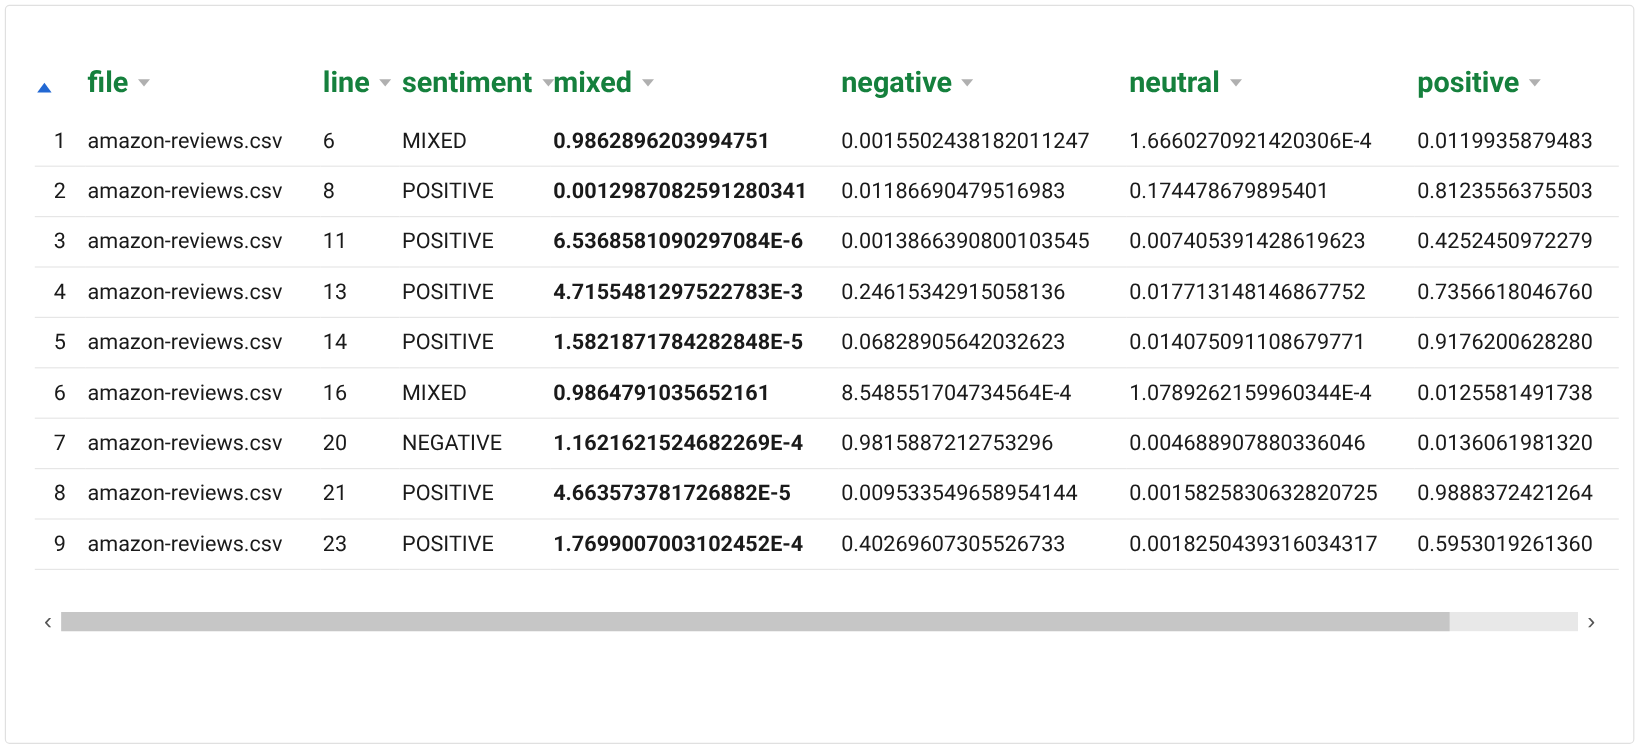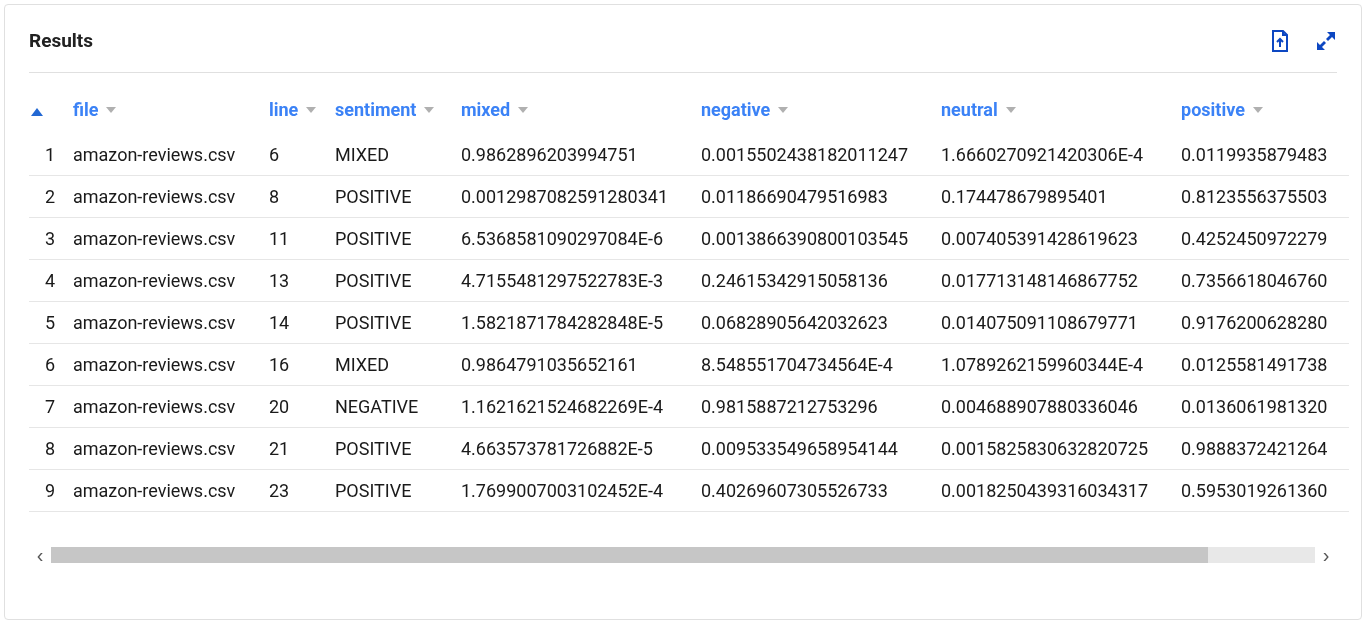--- a/index.html
+++ b/index.html
@@ -49,23 +49,23 @@
       color: #0d47c2;
     }
     table {
       width: 100%;
       border-collapse: collapse;
       table-layout: fixed;
       margin-top: 14px;
     }
     th {
       text-align: left;
-      font-size: 18px;
+      font-size: 24px;
       font-weight: 700;
-      color: #3b82f6;
+      color: #15803d;
       padding: 12px 8px 14px 2px;
       white-space: nowrap;
     }
     th .th-inner {
       display: inline-flex;
       align-items: center;
       gap: 6px;
       cursor: pointer;
     }
     .sort-icon {
@@ -94,21 +94,21 @@
       border-bottom: 1px solid #e6e6e6;
       white-space: nowrap;
       overflow: hidden;
       text-overflow: clip;
       vertical-align: middle;
     }
     .col-index { width: 42px; }
     .col-file  { width: 196px; }
     .col-line  { width: 66px; }
     .col-sentiment { width: 126px; }
-    .col-mixed { width: 240px; }
+    .col-mixed { width: 240px; font-weight: bold; }
     .col-negative { width: 240px; }
     .col-neutral { width: 240px; }
     .col-positive { width: 170px; }
     td.col-index { text-align: right; padding-right: 16px; }
 
     .scrollbar {
       display: flex;
       align-items: center;
       margin-top: 32px;
       height: 22px;
@@ -138,39 +138,20 @@
       height: 16px;
       width: 91.5%;
       background: #c6c6c6;
     }
   </style>
 </head>
 <body>
 
 <div class="panel">
 
-  <div class="panel-header">
-    <div class="panel-title">Results</div>
-    <div class="panel-actions">
-      <div class="icon-btn">
-        <svg width="20" height="22" viewBox="0 0 20 22" fill="none" stroke="currentColor" stroke-width="2">
-          <path d="M3 1 H13 L17 5 V21 H3 Z"></path>
-          <path d="M13 1 V5 H17"></path>
-          <path d="M10 9 V17"></path>
-          <path d="M7 12 L10 9 L13 12"></path>
-        </svg>
-      </div>
-      <div class="icon-btn">
-        <svg width="18" height="18" viewBox="0 0 18 18" fill="currentColor">
-          <path d="M10 0 h8 v8 l-3 -3 l-4 4 l-2 -2 l4 -4 z"></path>
-          <path d="M8 18 h-8 v-8 l3 3 l4 -4 l2 2 l-4 4 z"></path>
-        </svg>
-      </div>
-    </div>
-  </div>
 
   <table>
     <colgroup>
       <col class="col-index">
         <col class="col-file">
         <col class="col-line">
         <col class="col-sentiment">
         <col class="col-mixed">
         <col class="col-negative">
         <col class="col-neutral">

